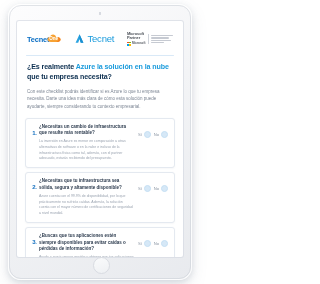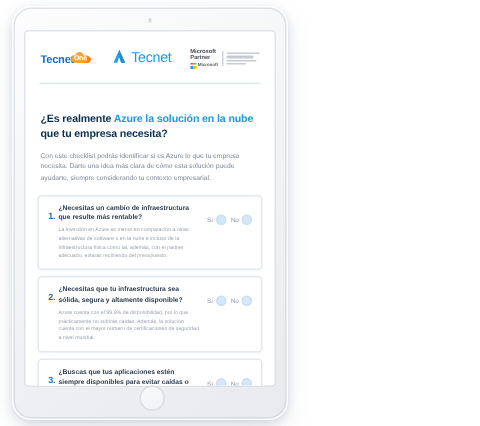--- a/index.html
+++ b/index.html
@@ -199,21 +199,21 @@
   
   .intro {
     padding: 7px 10px 5px 10px;
   }
   .headline {
     font-size: 7.1px;
     font-weight: 700;
     color: #0b2e4f;
     line-height: 1.38;
     letter-spacing: -0.1px;
-    margin: 12px 0 5px 0;
+    margin: 0 0 5px 0;
   }
   .headline .hl-blue { color: #1a9bdc; }
   .lede {
     font-size: 4.5px;
     font-weight: 400;
     color: #7d8694;
     line-height: 1.62;
     margin: 0;
   }
 

